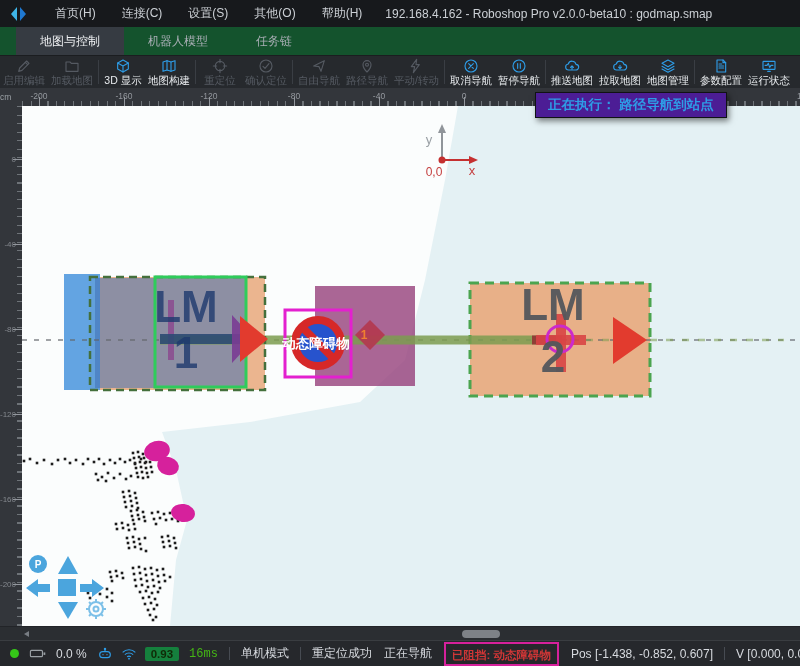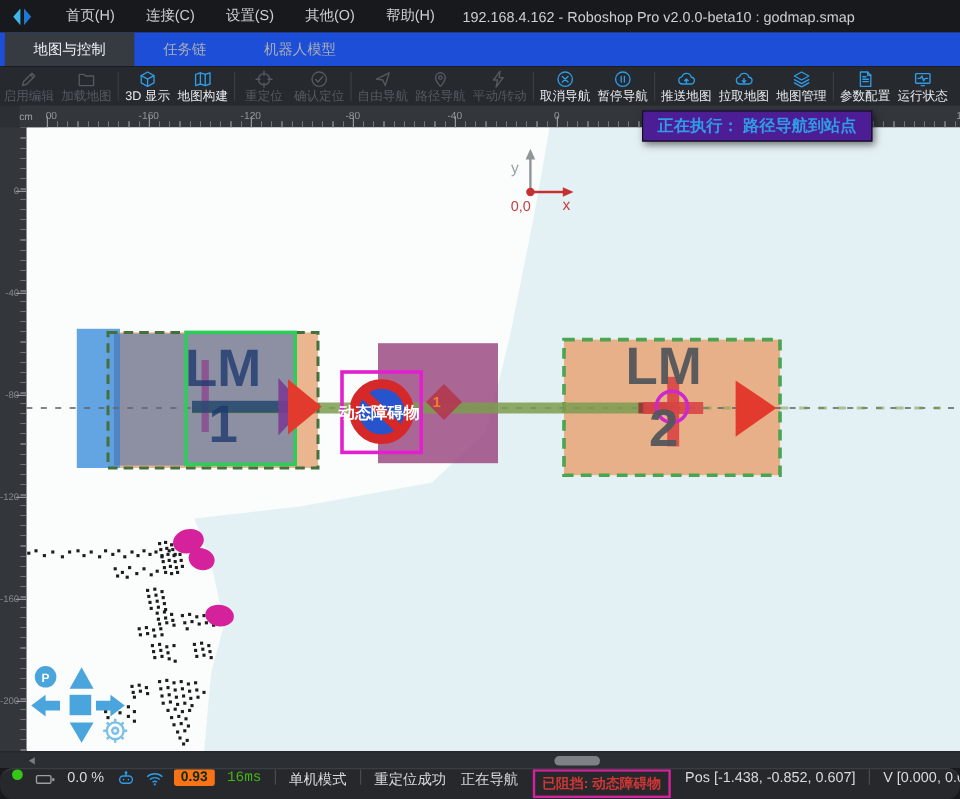--- a/index.html
+++ b/index.html
@@ -8,39 +8,39 @@
   .app { width:800px; height:480px; display:flex; flex-direction:column; background:#26292d; }
 
   
   .menubar { height:27px; background:#17191c; display:flex; align-items:center; padding-left:10px; flex:0 0 27px; }
   .logo { width:18px; height:16px; margin-right:14px; display:flex; align-items:center; }
   .menu-items { display:flex; }
   .mi { color:#ccd0d5; font-size:12px; padding:0 13px; line-height:27px; cursor:default; }
   .win-title { color:#ccd0d5; font-size:12px; margin-left:10px; white-space:nowrap; }
 
   
-  .tabbar { height:29px; background:#1d4ed8; display:flex; align-items:stretch; padding-left:4px; flex:0 0 29px; border-bottom:1px solid #1b1d20; }
+  .tabbar { height:29px; background:#14532d; display:flex; align-items:stretch; padding-left:16px; flex:0 0 29px; border-bottom:1px solid #1b1d20; }
   .tab { padding:0 24px; font-size:12px; color:#a9aeb5; display:flex; align-items:center; cursor:default; }
   .tab.active { background:#363b42; color:#f0f2f4; }
 
   
   .toolbar { height:32px; background:#26292d; display:flex; align-items:center; flex:0 0 32px; overflow:hidden; }
   .titem { display:flex; flex-direction:column; align-items:center; justify-content:center; padding:0 3px; min-width:44px; height:32px; }
   .titem .ticon { height:17px; display:flex; align-items:center; }
   .titem .ticon svg { width:16px; height:16px; }
   .titem .tlabel { font-size:10.5px; line-height:13px; white-space:nowrap; }
   .titem.on  .ticon { color:#2e9ce6; }
   .titem.on  .tlabel { color:#e8ebee; }
   .titem.off .ticon { color:#555a62; }
   .titem.off .tlabel { color:#555a62; }
   .tsep { width:1px; height:24px; background:#3a3e44; margin:0 2px; flex:0 0 1px; }
 
   
   .workspace { position:relative; width:800px; height:552px; flex:0 0 552px; background:#2c2f33; }
-  .corner { position:absolute; left:16px; top:0; width:22px; height:18px; background:#33363b; color:#9aa0a5; font-size:8.5px; text-align:left; line-height:18px; z-index:3; }
+  .corner { position:absolute; left:0; top:0; width:22px; height:18px; background:#33363b; color:#9aa0a5; font-size:8.5px; text-align:left; line-height:18px; z-index:3; }
   .ruler-top { position:absolute; left:22px; top:0; width:778px; height:18px; background:#33363b;
     background-image:repeating-linear-gradient(to right,#6e7378 0 1px,transparent 1px 8.5px);
     background-size:100% 5px; background-position:0 100%; background-repeat:no-repeat; z-index:2; }
   .ruler-left { position:absolute; left:0; top:18px; width:22px; height:520px; background:#33363b;
     background-image:repeating-linear-gradient(to bottom,#6e7378 0 1px,transparent 1px 8.5px);
     background-size:5px 100%; background-position:100% 0; background-repeat:no-repeat; z-index:2; }
   .rlabel { position:absolute; bottom:5px; transform:translateX(-50%); font-size:8.5px; color:#94989e; }
   .rtick  { position:absolute; bottom:0; width:1px; height:9px; background:#94989e; }
   .llabel { position:absolute; right:6px; transform:translateY(-50%); font-size:8px; color:#84888e; }
   .ltick  { position:absolute; right:0; width:9px; height:1px; background:#94989e; }
@@ -48,26 +48,26 @@
   .notification { position:absolute; left:535px; top:4px; height:26px; background:#4c1d95; border:1px solid #101214;
     box-shadow:2px 3px 6px rgba(0,0,0,.5); color:#2e9ce6; font-size:13.5px; font-weight:bold;
     display:flex; align-items:center; padding:0 12px; white-space:nowrap; z-index:5; }
   .hscroll { position:absolute; left:0; top:538px; width:800px; height:14px; background:#2b2e32; border-top:1px solid #222428; }
   .hscroll-arrow { position:absolute; left:24px; top:4px; width:0; height:0;
     border-top:3.5px solid transparent; border-bottom:3.5px solid transparent; border-right:5px solid #787d83; }
   .hscroll-handle { position:absolute; left:462px; top:3px; width:38px; height:8px; background:#7e8287; border-radius:4px; }
 
   
   .statusbar { height:26px; flex:0 0 26px; background:#26282c; border-top:1px solid #3a3d41;
-    display:flex; align-items:flex-start; padding:0 6px; white-space:nowrap; overflow:hidden;border-radius:11px; }
+    display:flex; align-items:center; padding:0 6px; white-space:nowrap; overflow:hidden; }
   .statusbar > * { flex:0 0 auto; }
   .sdot { width:9px; height:9px; border-radius:50%; background:#35c718; margin:0 6px 0 4px; }
   .sicon { display:flex; align-items:center; margin:0 4px; }
   .stext { color:#d7dadf; font-size:12px; margin:0 6px; }
-  .badge { background:#f97316; color:#102a07; font-size:11.5px; font-weight:bold; padding:1px 6px; border-radius:2px; margin:0 4px; }
+  .badge { background:#15803d; color:#102a07; font-size:11.5px; font-weight:bold; padding:1px 6px; border-radius:2px; margin:0 4px; }
   .latency { color:#44b515; font-size:12px; margin:0 6px;font-family:Liberation Mono, monospace; }
   .ssep { width:1px; height:13px; background:#474b52; margin:0 5px; }
   .blocked-box { border:2px solid #d6219c; padding:1px 6px; margin:0 6px; }
   .blocked-box span { color:#d03636; font-size:11.5px; font-weight:bold; }
   svg text { font-family:"Liberation Sans","DejaVu Sans",sans-serif; }
 </style>
 </head>
 <body>
 
 <div class="app">
@@ -84,22 +84,22 @@
         <span class="mi">连接(C)</span>
         <span class="mi">设置(S)</span>
         <span class="mi">其他(O)</span>
         <span class="mi">帮助(H)</span>
       </nav>
     <span class="win-title">192.168.4.162 - Roboshop Pro v2.0.0-beta10 : godmap.smap</span>
   </div>
 
   <div class="tabbar">
       <div class="tab active">地图与控制</div>
+      <div class="tab">机器人模型</div>
       <div class="tab">任务链</div>
-      <div class="tab">机器人模型</div>
     </div>
 
   <div class="toolbar">
       <div class="titem off">
         <span class="ticon">
           <svg viewBox="0 0 24 24" fill="none" stroke="currentColor" stroke-width="1.7" stroke-linecap="round" stroke-linejoin="round">
             <path d="M4 20l1.5-5L16 4.5l3.5 3.5L9 18.5 4 20z"></path>
             <path d="M14 6.5l3.5 3.5"></path>
           </svg>
         </span>

